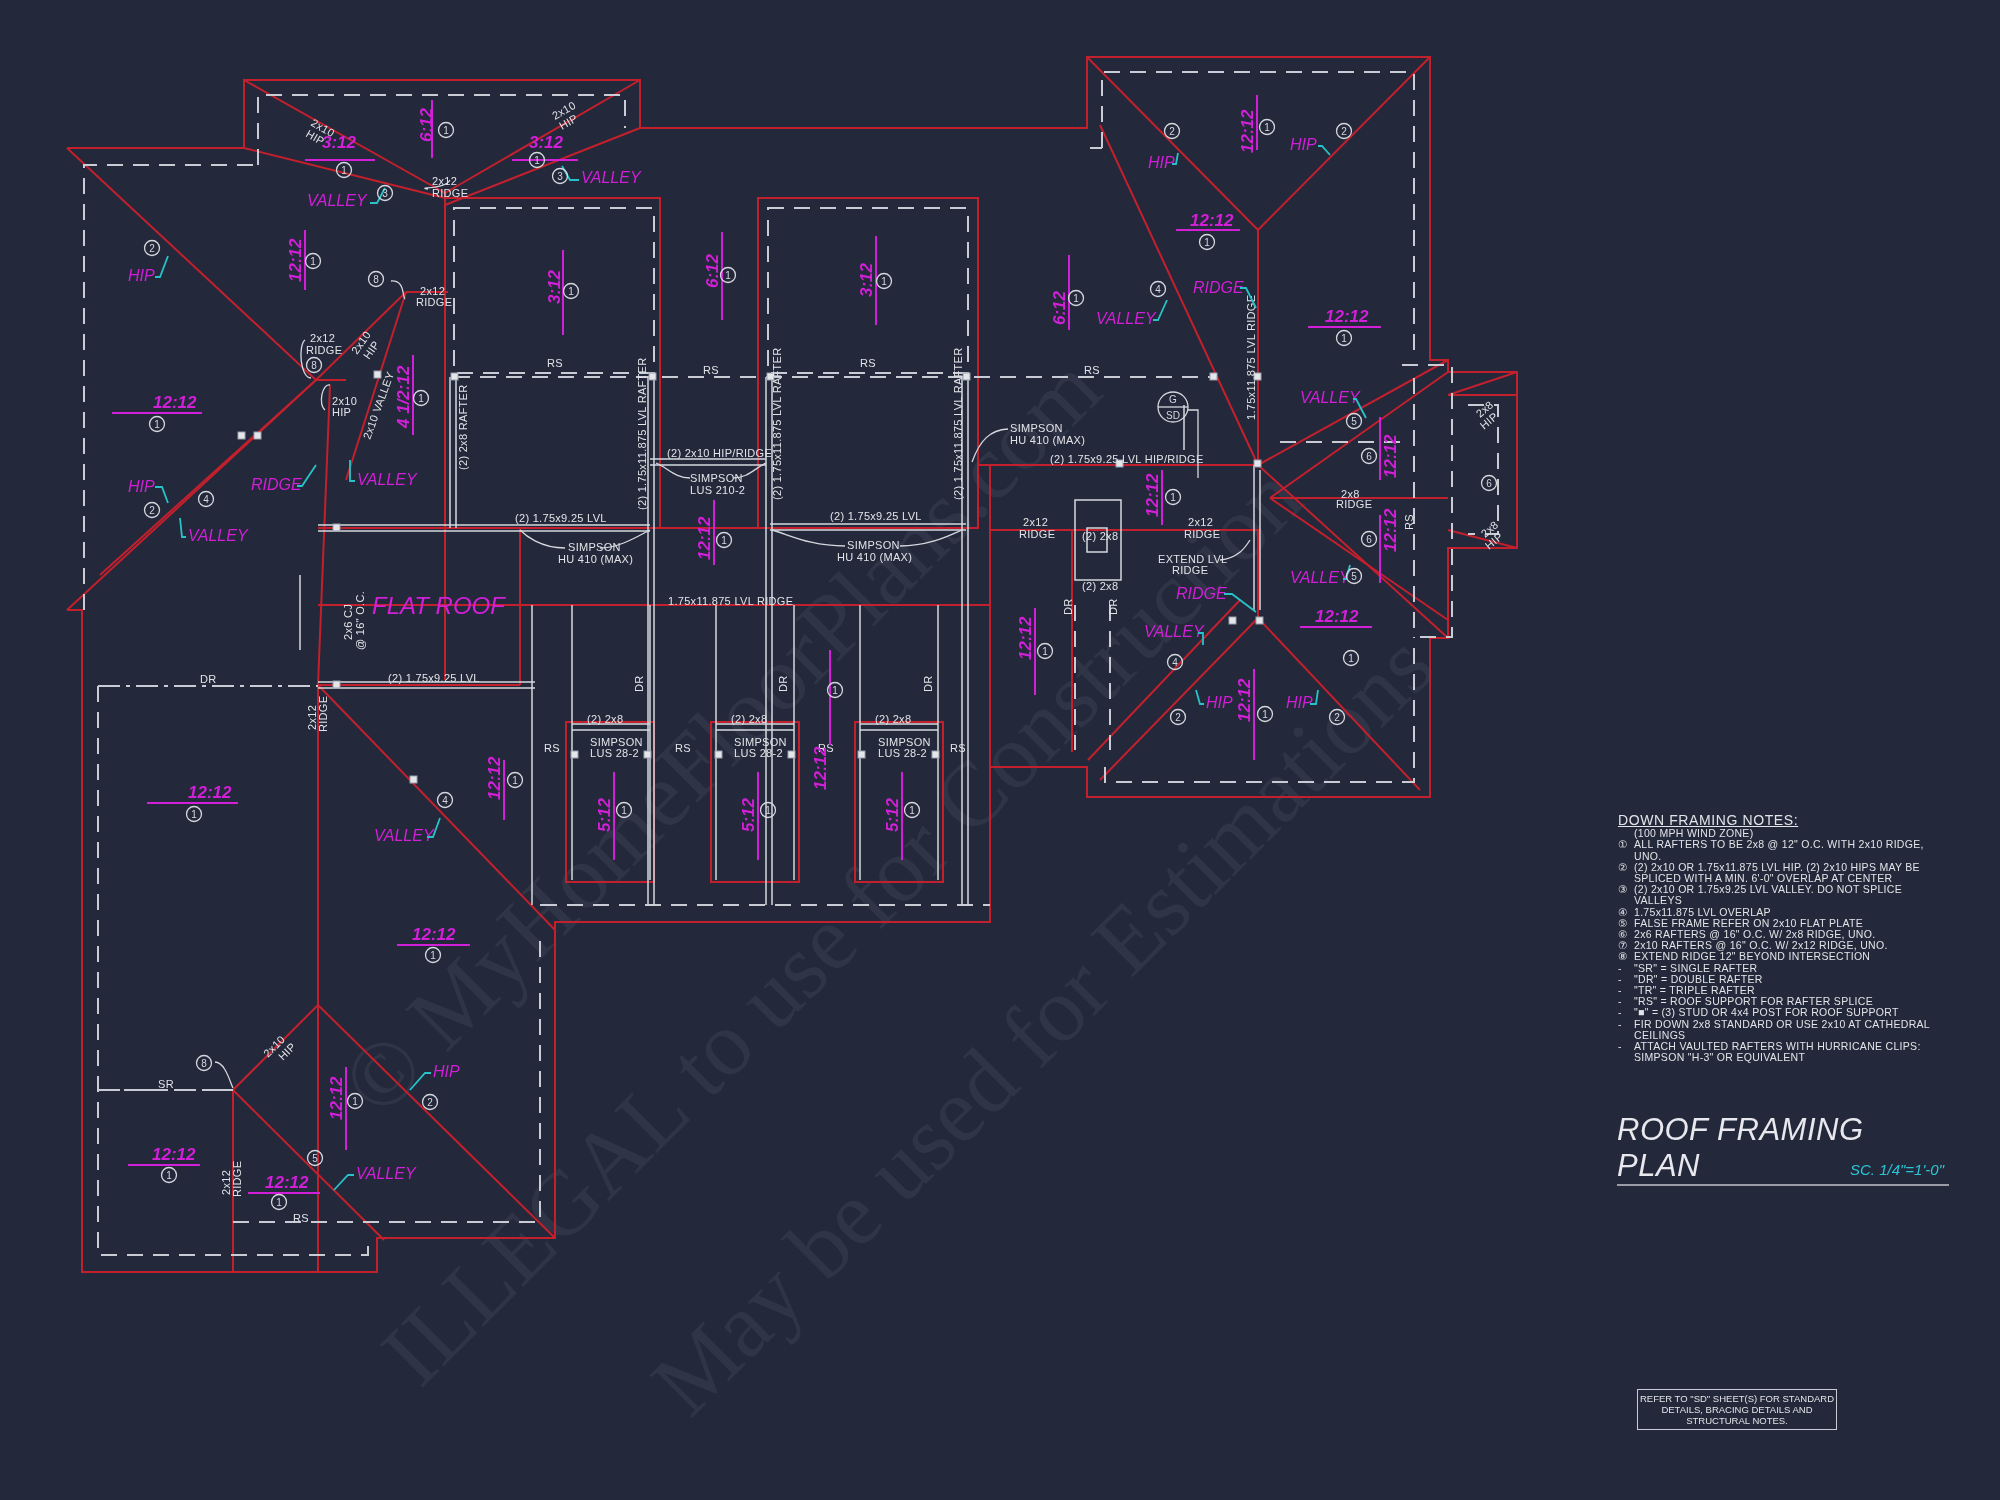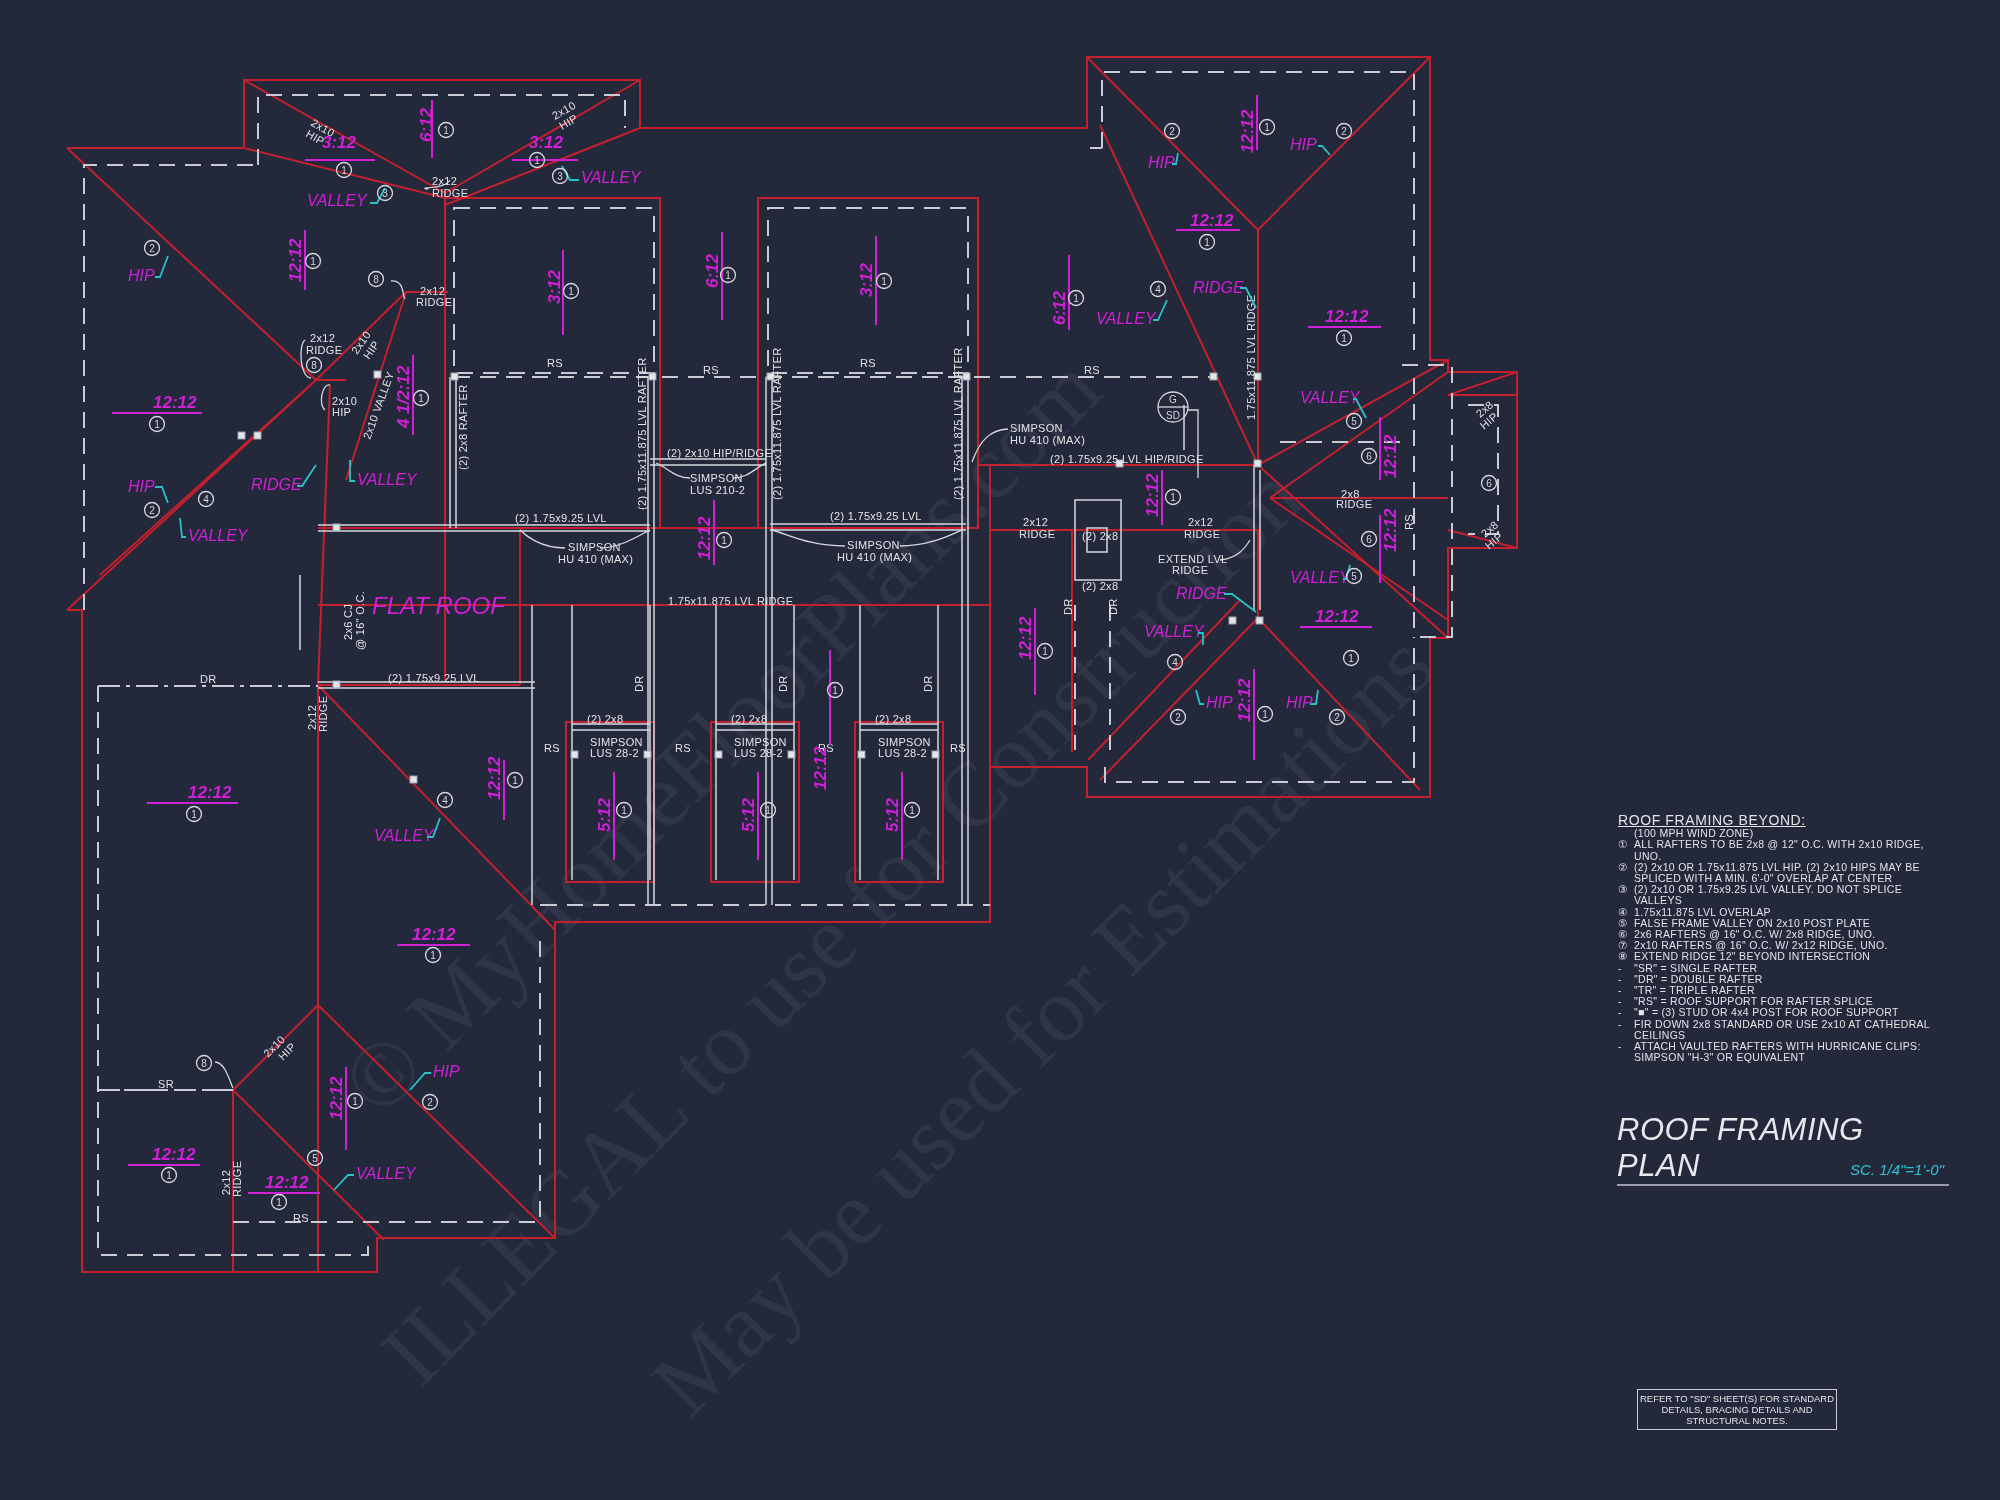--- a/index.html
+++ b/index.html
@@ -614,41 +614,41 @@
         <text class="marktxt" x="169" y="1175">1</text>
       </g>
     <g>
         <use href="#mk" x="279" y="1202"></use>
         <text class="marktxt" x="279" y="1202">1</text>
       </g>
   </g>
 </svg>
 
 <div id="notes">
-  <div class="title">ROOF FRAMING BEYOND:</div>
+  <div class="title">DOWN FRAMING NOTES:</div>
   <div style="padding-left:16px">(100 MPH WIND ZONE)</div>
   <div class="row">
       <span class="bul">①</span>
       <span>ALL RAFTERS TO BE 2x8 @ 12" O.C. WITH 2x10 RIDGE, UNO.</span>
     </div>
   <div class="row">
       <span class="bul">②</span>
       <span>(2) 2x10 OR 1.75x11.875 LVL HIP. (2) 2x10 HIPS MAY BE SPLICED WITH A MIN. 6'-0" OVERLAP AT CENTER</span>
     </div>
   <div class="row">
       <span class="bul">③</span>
       <span>(2) 2x10 OR 1.75x9.25 LVL VALLEY. DO NOT SPLICE VALLEYS</span>
     </div>
   <div class="row">
       <span class="bul">④</span>
       <span>1.75x11.875 LVL OVERLAP</span>
     </div>
   <div class="row">
       <span class="bul">⑤</span>
-      <span>FALSE FRAME VALLEY ON 2x10 POST PLATE</span>
+      <span>FALSE FRAME REFER ON 2x10 FLAT PLATE</span>
     </div>
   <div class="row">
       <span class="bul">⑥</span>
       <span>2x6 RAFTERS @ 16" O.C. W/ 2x8 RIDGE, UNO.</span>
     </div>
   <div class="row">
       <span class="bul">⑦</span>
       <span>2x10 RAFTERS @ 16" O.C. W/ 2x12 RIDGE, UNO.</span>
     </div>
   <div class="row">

